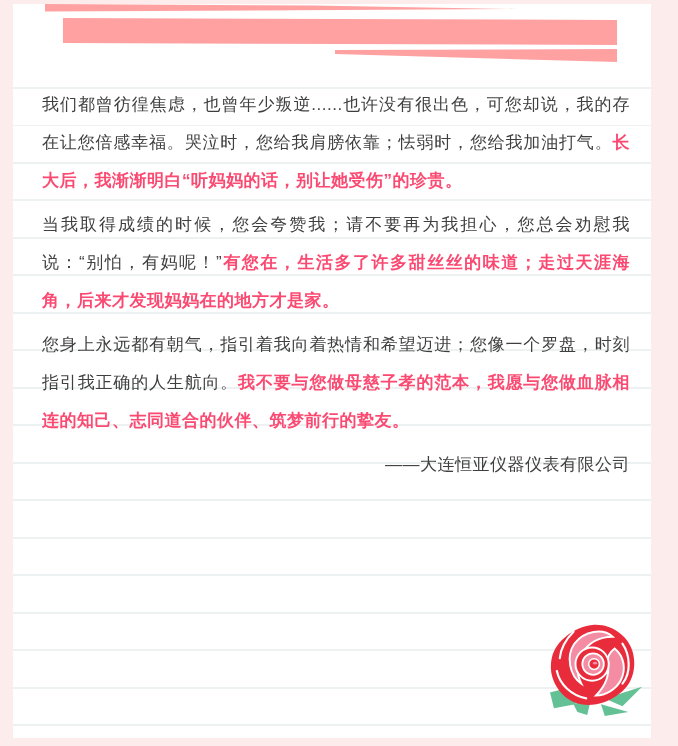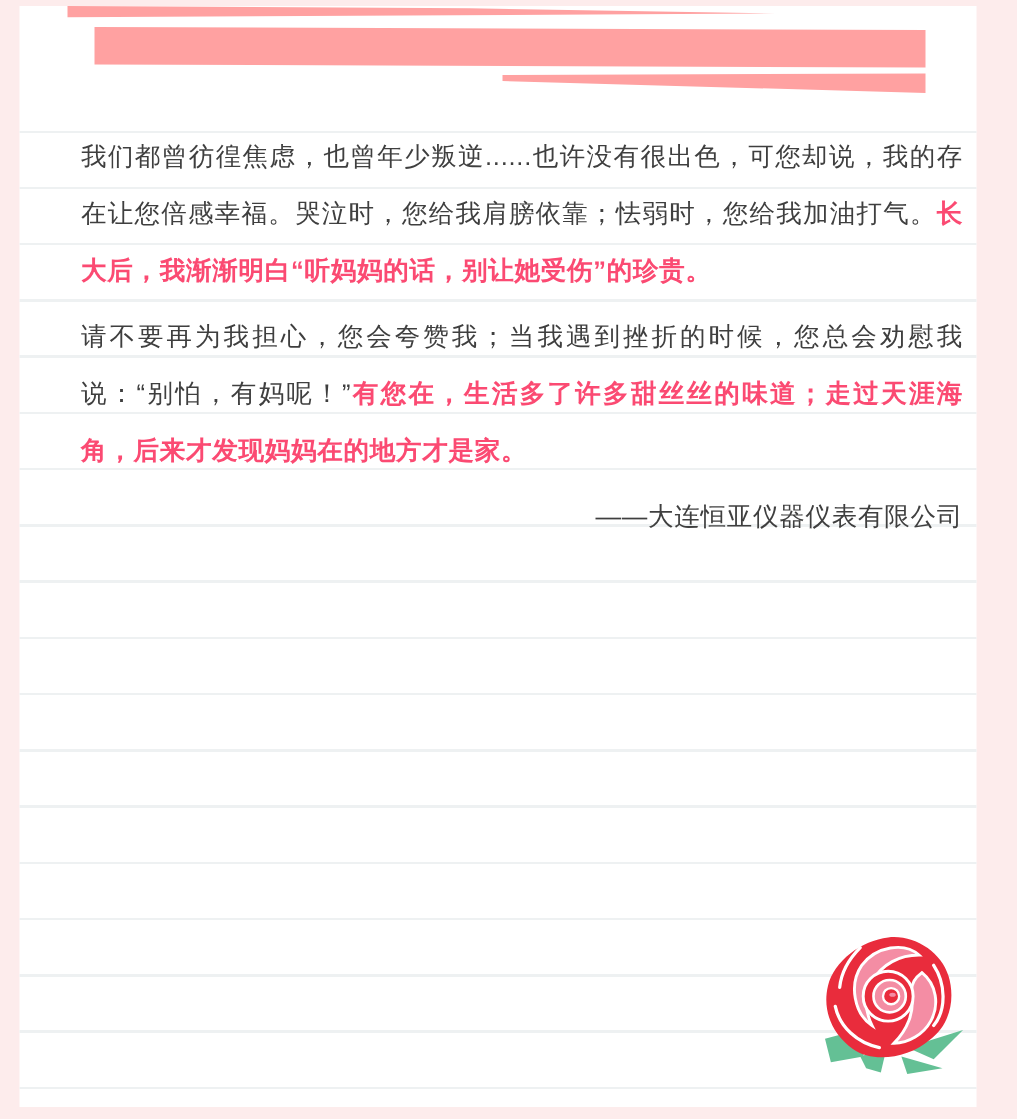--- a/index.html
+++ b/index.html
@@ -45,21 +45,20 @@
     top: 0;
     width: 638px;
     height: 66px;
     display: block;
   }
   .content {
     position: absolute;
     left: 29px;
     top: 82px;
     width: 588px;
-    margin-left: 12px;
   }
   .para {
     margin: 0 0 6px 0;
     font-size: 17px;
     line-height: 38px;
     letter-spacing: 0.5px;
     text-align: justify;
     color: #3f3f3f;
   }
   .hl {
@@ -93,22 +92,23 @@
       <polygon points="50,14 604,16 604,41 50,39" fill="#ffa1a1"></polygon>
       <polygon points="322,46 604,45 604,58 322,50" fill="#ffa1a1"></polygon>
     </svg>
 
     <div class="ruled"></div>
 
     <div class="content">
       <p class="para"><span>我们都曾彷徨焦虑，也曾年少叛逆......也许没有很出色，可您却说，我的存在让您倍感幸福。哭泣时，您给我肩膀依靠；怯弱时，您给我加油打气。</span><span class="hl">长大后，我渐渐明白“听妈妈的话，别让她受伤”的珍贵。</span></p>
 
 
-      <p class="para"><span>请不要再为我担心，您会夸赞我；当我遇到挫折的时候，您总会劝慰我说：“别怕，有妈呢！”</span><span class="hl">有您在，生活多了许多甜丝丝的味道；走过天涯海角，后来才发现妈妈在的地方才是家。</span></p>
+      <p class="para"><span>当我取得成绩的时候，您会夸赞我；请不要再为我担心，您总会劝慰我说：“别怕，有妈呢！”</span><span class="hl">有您在，生活多了许多甜丝丝的味道；走过天涯海角，后来才发现妈妈在的地方才是家。</span></p>
 
+      <p class="para"><span>您身上永远都有朝气，指引着我向着热情和希望迈进；您像一个罗盘，时刻指引我正确的人生航向。</span><span class="hl">我不要与您做母慈子孝的范本，我愿与您做血脉相连的知己、志同道合的伙伴、筑梦前行的挚友。</span></p>
 
 
       <div class="signature">——大连恒亚仪器仪表有限公司</div>
     </div>
 
     <svg class="rose" viewBox="0 0 108 96">
 
       <g fill="#64c095">
         <polygon points="6,72 36,64 32,84 10,88"></polygon>
         <polygon points="30,84 48,78 44,95 34,92"></polygon>

